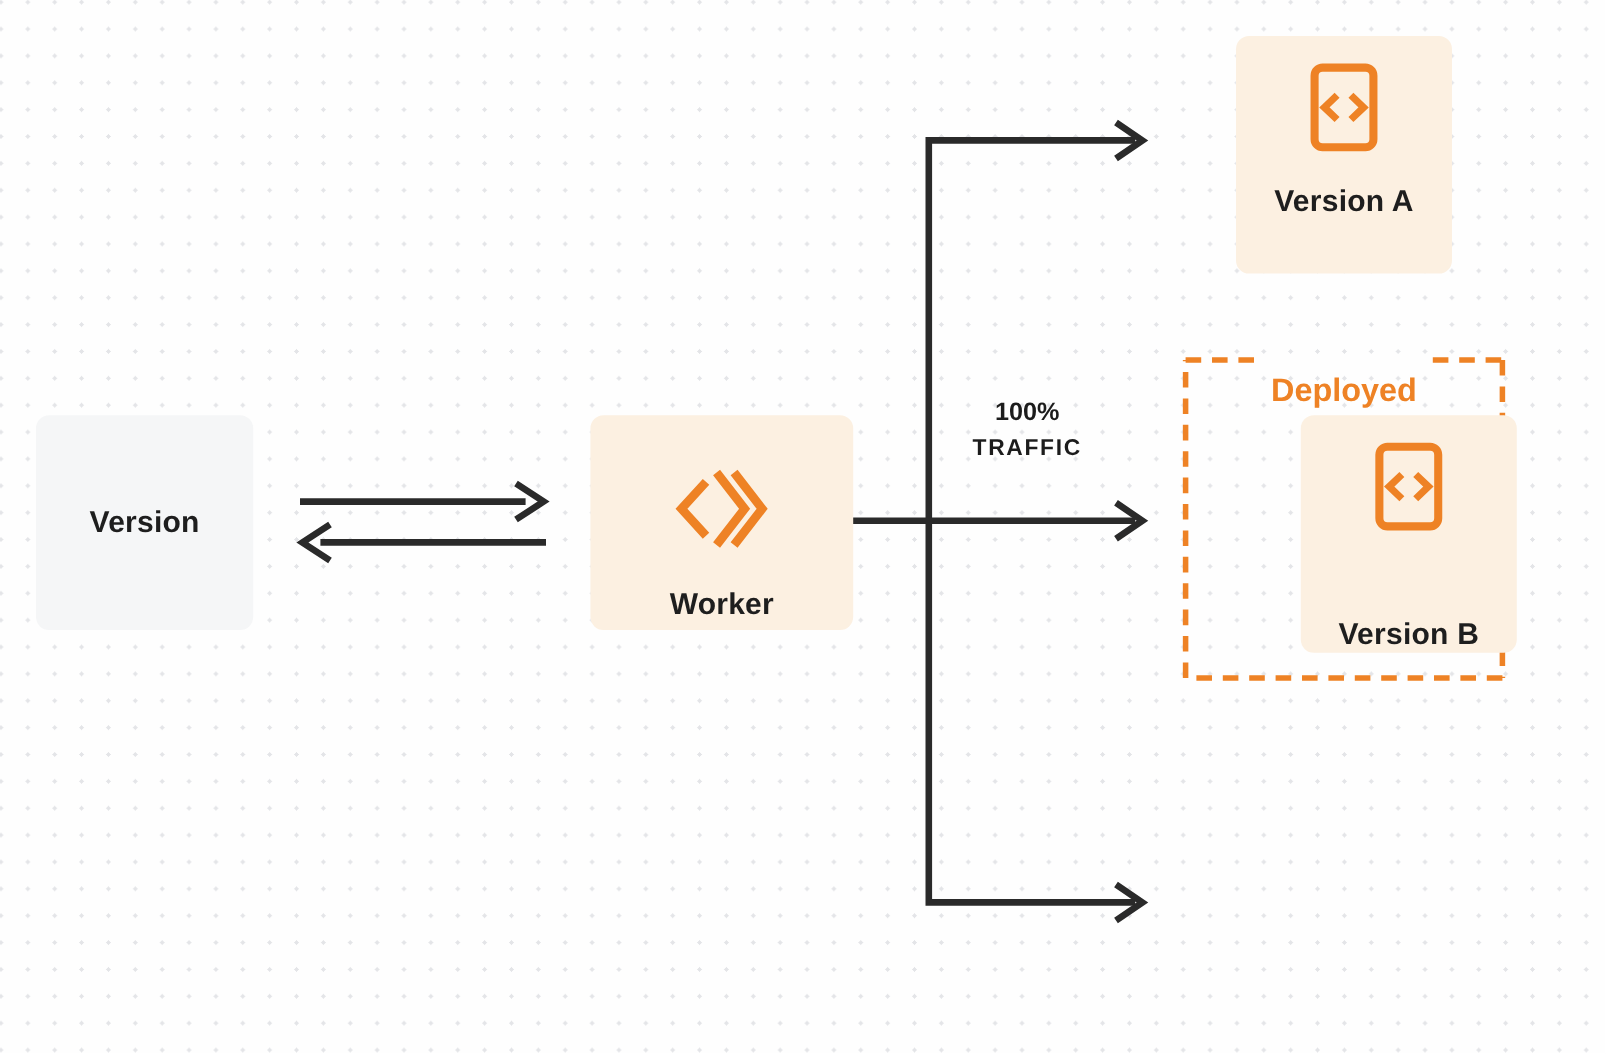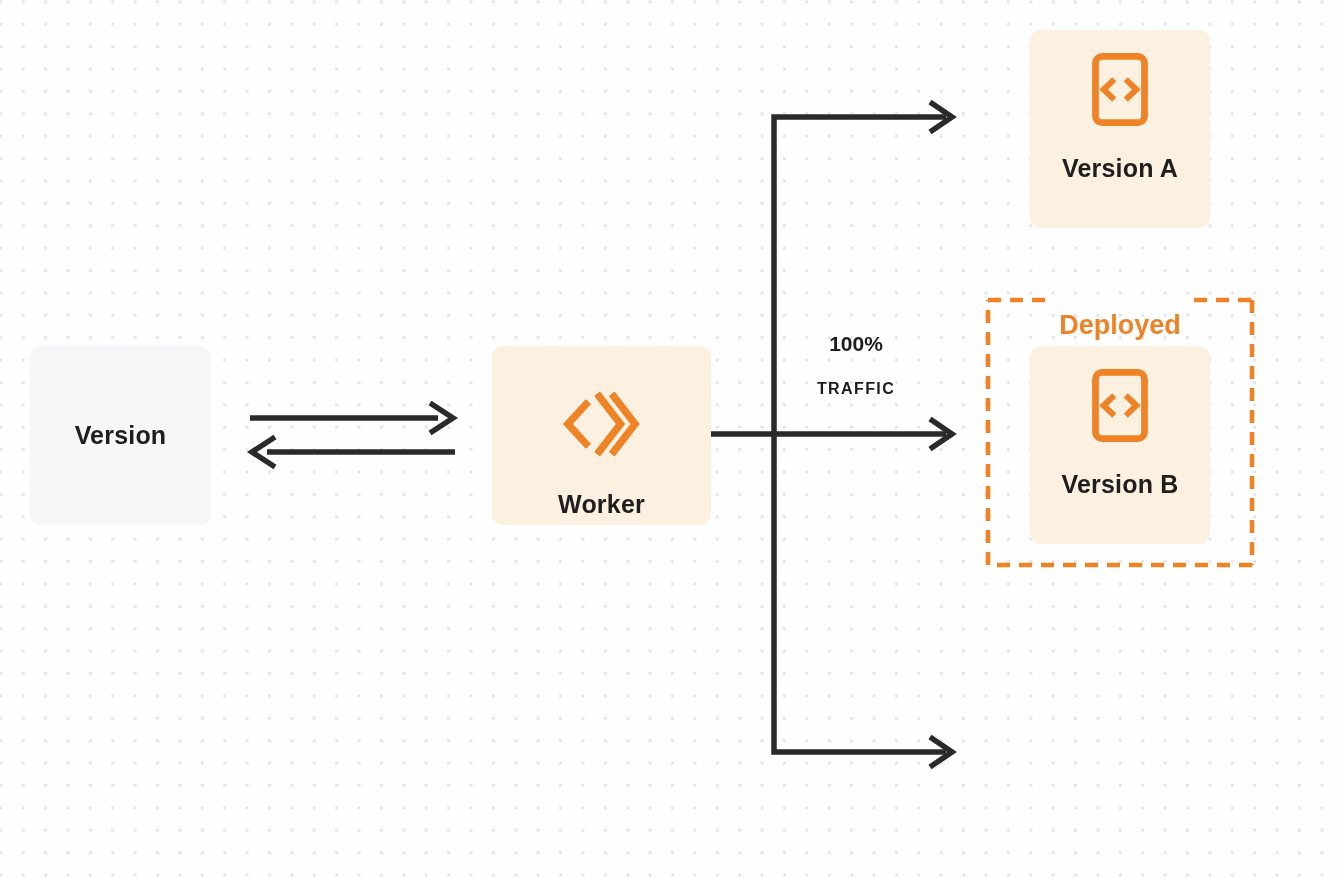--- a/index.html
+++ b/index.html
@@ -68,39 +68,39 @@
   }
   .worker-node .node-label { margin-top: 33px; }
   .version-node {
     width: 180px; height: 198px;
     background: #fcf0e1;
     padding-top: 22px;
     box-sizing: border-box;
   }
   .version-node .node-label { margin-top: 27px; }
   .version-a { left: 1030px; top: 30px; }
-  .version-b { left: 1030px; top: 346px; }
+  .version-b { left: 1084px; top: 346px; justify-content: space-between; }
   .version-c { left: 1030px; top: 660px; }
   .icon-svg { display: block; overflow: visible; }
   .traffic-label {
     position: absolute;
     left: 790px; top: 332px;
     width: 132px;
     text-align: center;
     color: #1c1c1c;
   }
   .traffic-line1 {
     font-weight: 700;
     font-size: 21px;
   }
   .traffic-line2 {
     font-weight: 700;
-    font-size: 16px;
+    font-size: 19px;
     letter-spacing: 1.4px;
-    margin-top: 24px;
+    margin-top: 7px;
   }
   .deployed-label {
     position: absolute;
     left: 1120px; top: 285px;
     transform: translateX(-50%);
     font-weight: 700;
     font-size: 27px;
     color: #ee8225;
     white-space: nowrap;
     margin-top: 25px;

